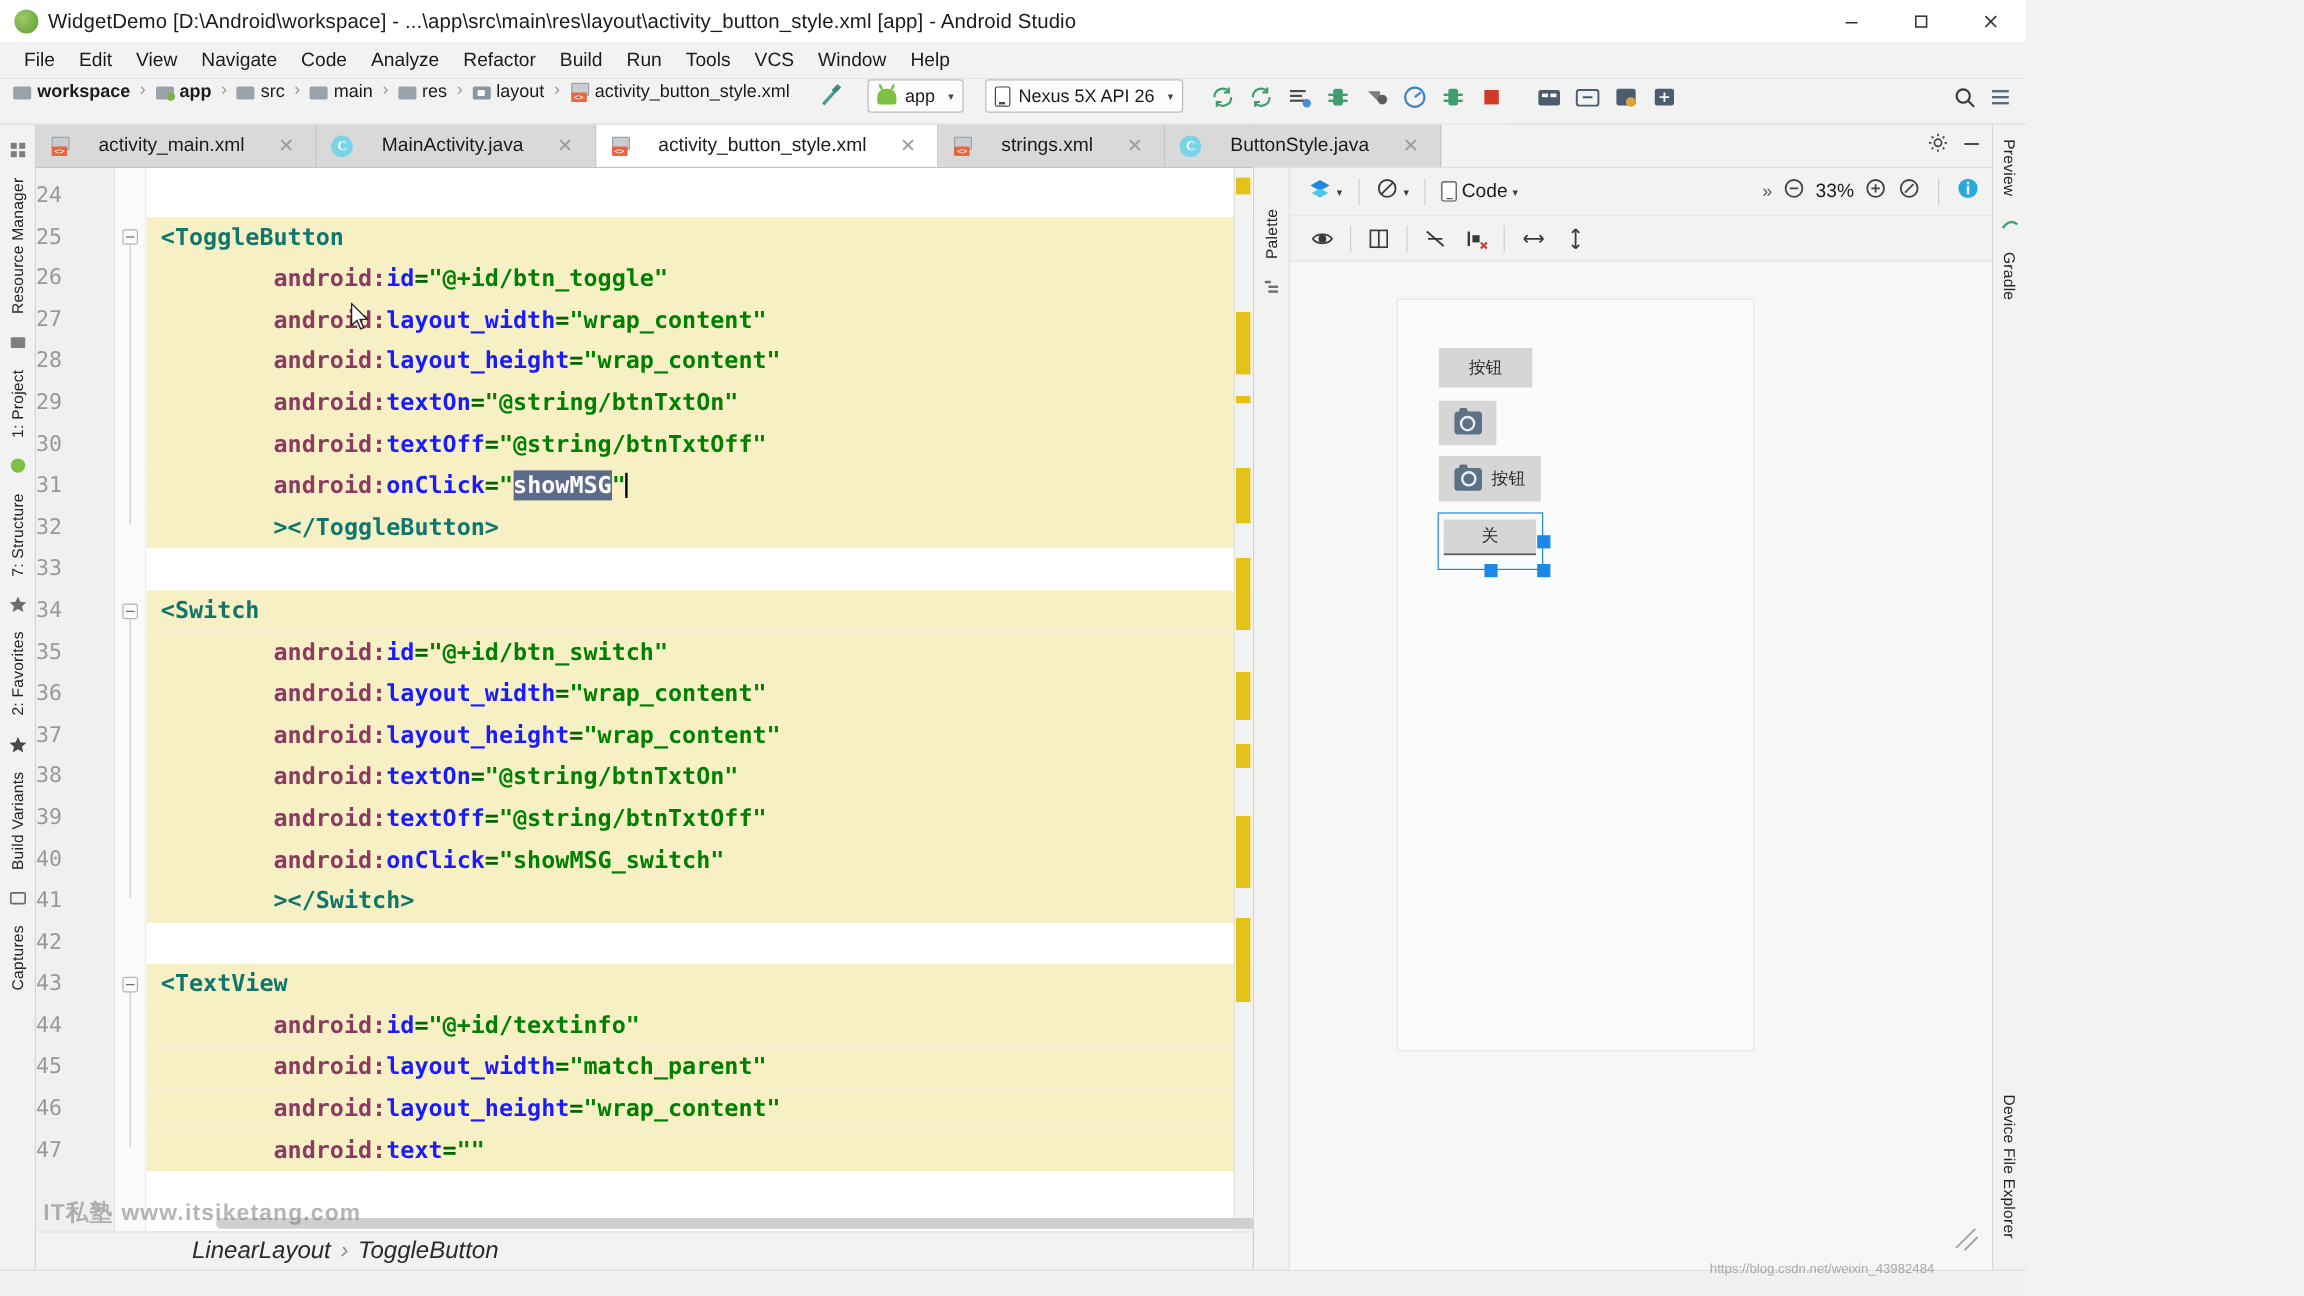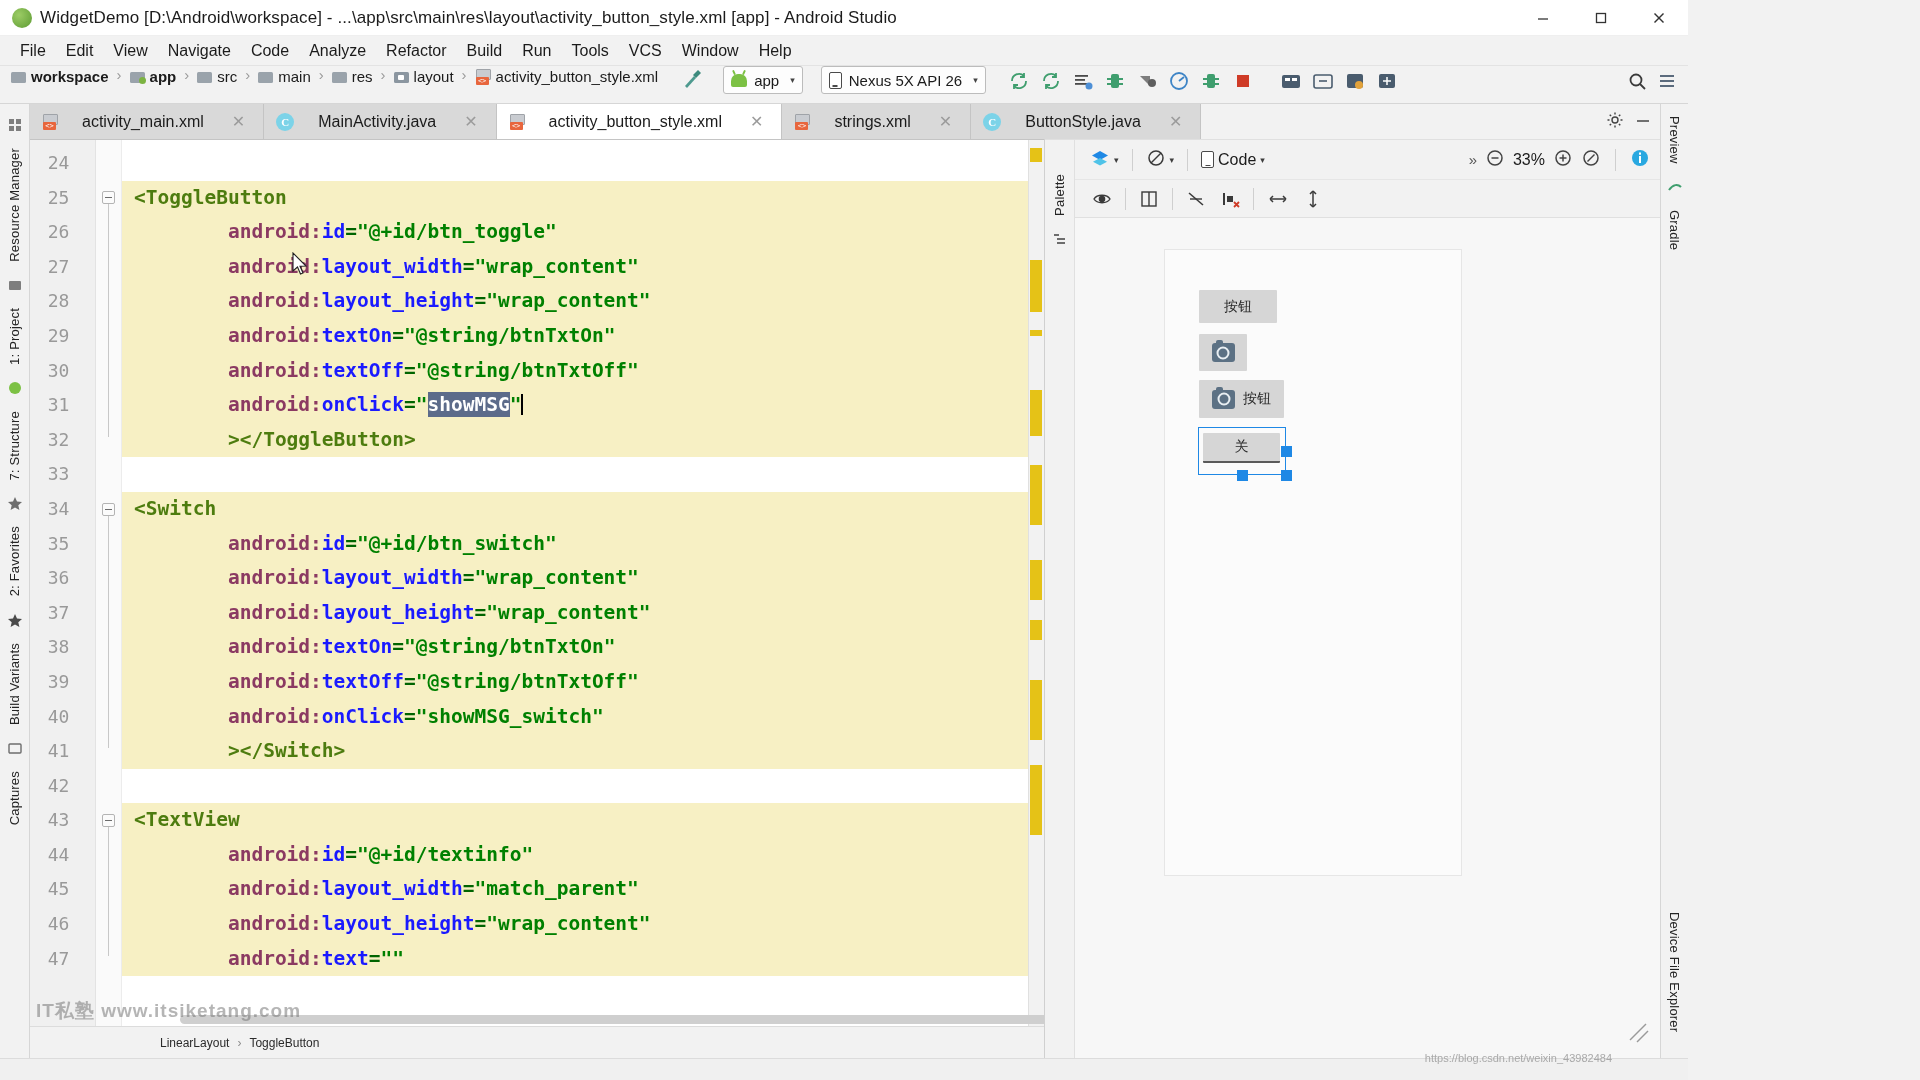--- a/index.html
+++ b/index.html
@@ -185,21 +185,21 @@
   }
 
   
   .code-area {
     flex: 1 1 auto; display: flex; position: relative;
     background: #ffffff; min-height: 0; overflow: hidden;
   }
   .gutter {
     width: 66px; flex: 0 0 66px; background: #f0f0f0;
     border-right: 1px solid #e3e3e3;
-    padding-top: 6px; text-align: center;
+    padding-top: 6px; text-align: left;
     font-family: "DejaVu Sans Mono", monospace; font-size: 18px;
     color: #999999; position: relative;
   }
   .gline { height: 34.6px; line-height: 34.6px; padding-right: 8px; }
   .fold-col {
     width: 26px; flex: 0 0 26px; background: #fafafa;
     border-right: 1px solid #ececec; padding-top: 6px; position: relative;
   }
   .fold-mark {
     position: absolute; left: 6px; width: 13px; height: 13px;
@@ -215,21 +215,21 @@
     padding-top: 6px;
     font-family: "DejaVu Sans Mono", monospace;
     font-size: 19.5px;
     font-weight: bold;
   }
   .cline {
     height: 34.6px; line-height: 34.6px; white-space: pre;
     padding-left: 12px; position: relative;
   }
   .cline.hl { background: #f7f0c4; }
-  .tag { color: #4d7c0f; }
+  .tag { color: #0f766e; }
   .attr { color: #8b3a62; }
   .attr2 { color: #1a1aff; }
   .eq { color: #006400; }
   .str { color: #008000; }
   .sel { background: #5c6b8a; color: #ffffff; padding: 1px 0; }
   .caret-bar {
     display:inline-block; width:2px; height:21px; background:#000;
     vertical-align:-4px; margin: 0 0 0 0;
   }
 
@@ -238,21 +238,21 @@
     position: absolute; right: 0; top: 0; bottom: 0; width: 16px;
     background: #f2f2f2; border-left: 1px solid #e0e0e0;
   }
   .marker { position:absolute; right:2px; width:12px; background:#e5c217; }
 
   
   .code-crumb {
     height: 32px; flex: 0 0 32px; background: #f2f2f2;
     border-top: 1px solid #dcdcdc;
     display: flex; align-items: center; padding-left: 130px;
-    font-size: 12px; color: #2b2b2b; gap: 8px;
+    font-size: 20px; color: #2b2b2b; gap: 8px; font-style: italic;
   }
   .code-crumb .sep { color: #8d8d8d; }
 
   
   .dt-bar {
     height: 34px; flex: 0 0 34px; background: #f2f2f2;
     display:flex; align-items:stretch; padding-left: 36px;
     border-top: 1px solid #dcdcdc;
   }
   .dt-tab {

